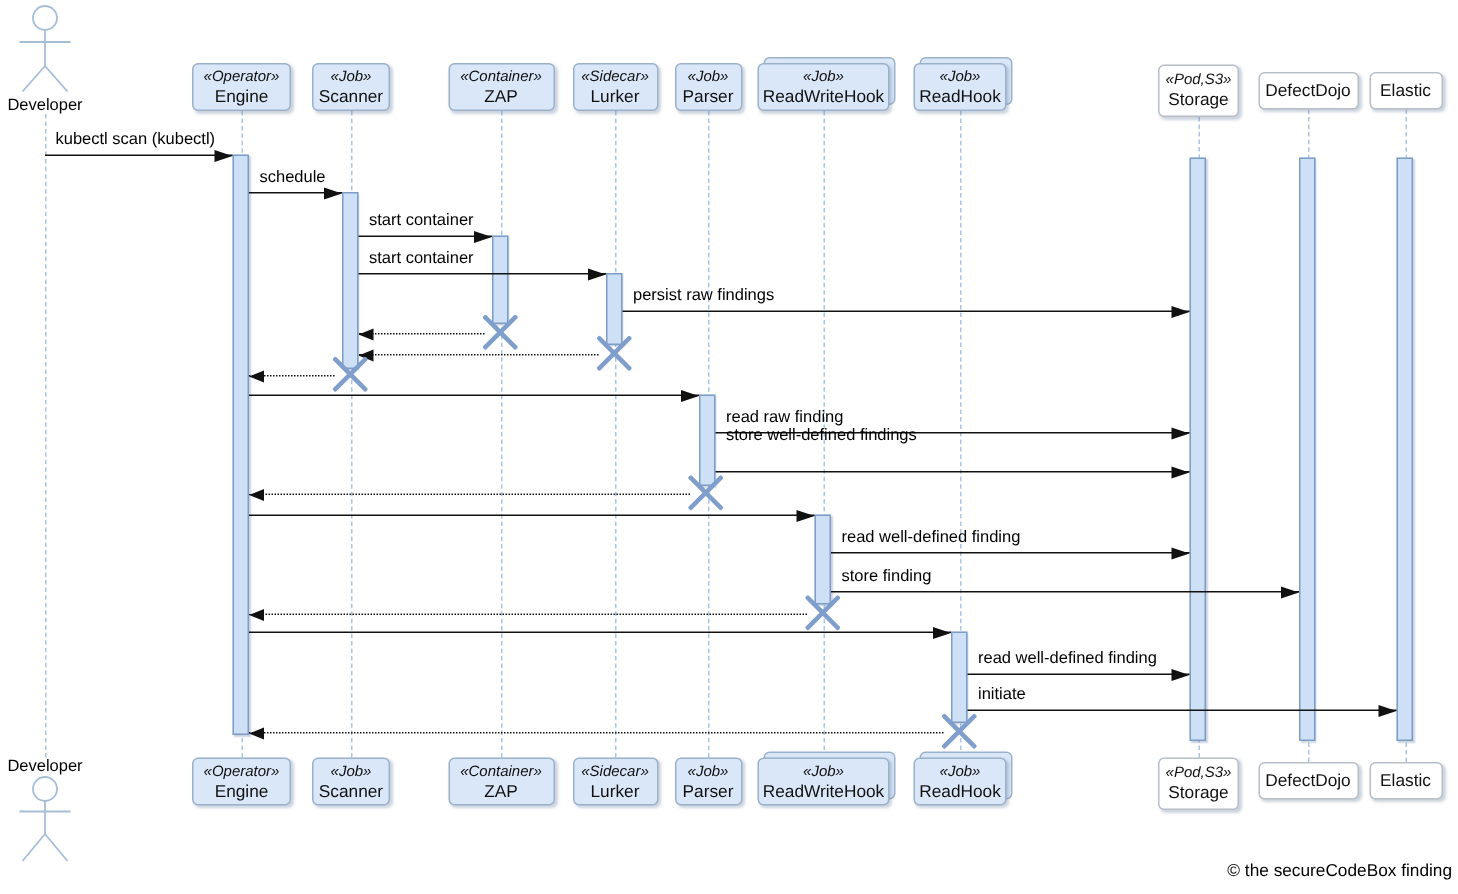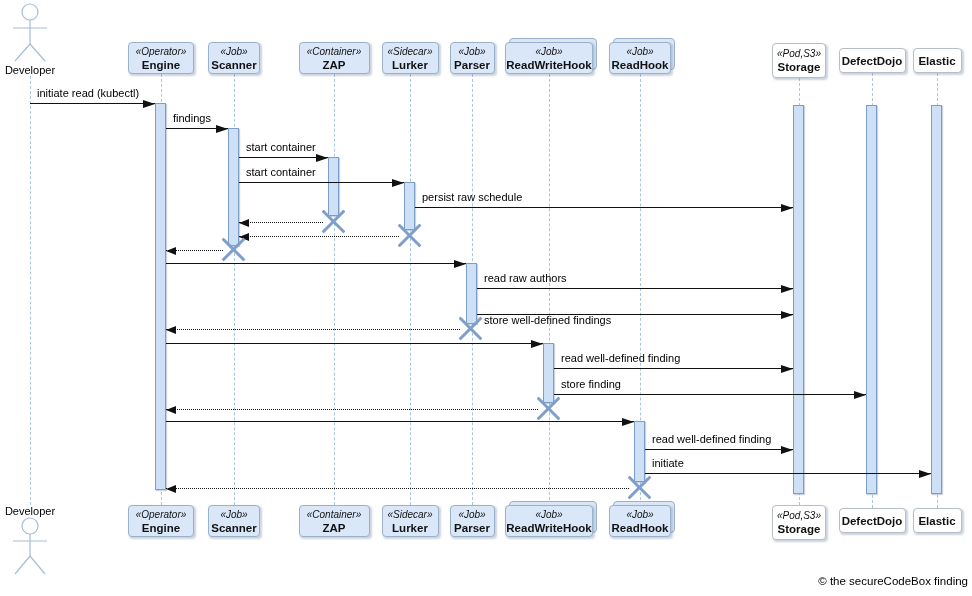--- a/index.html
+++ b/index.html
@@ -19,21 +19,21 @@
     box-shadow:1.5px 1.5px 2px rgba(110,130,160,.35);
     display:flex; flex-direction:column; align-items:center; justify-content:center;
     text-align:center; color:#111;
   }
   .pbox.plain { background:#ffffff; border-color:#b7bec6; }
   .backbox {
     position:absolute; box-sizing:border-box; z-index:3;
     background:#d9e7f8; border:1px solid #9bb1ca; border-radius:4px;
   }
   .stereo { font-style:italic; font-size:10px; line-height:13px; white-space:nowrap; }
-  .pname  { font-size:11.5px; line-height:14px; white-space:nowrap;font-weight:bold; }
+  .pname  { font-size:11.5px; line-height:14px; white-space:nowrap; }
   .msgline { position:absolute; height:0; border-top:1px solid #111; z-index:5; }
   .msgline.return { border-top:1px dotted #111; }
   .ah { position:absolute; width:0; height:0; z-index:5; }
   .ah.right { border-left:12px solid #111; border-top:4px solid transparent; border-bottom:4px solid transparent; }
   .ah.left  { border-right:10px solid #111; border-top:4px solid transparent; border-bottom:4px solid transparent; }
   .msglabel { position:absolute; font-size:11px; line-height:13px; color:#000; white-space:nowrap; z-index:6; }
   .destroy { position:absolute; width:23px; height:23px; z-index:7; }
   .destroy::before, .destroy::after {
     content:""; position:absolute; left:-4px; top:10px; width:31px; height:3px;
     background:#7f9ecb; border-radius:1px;
@@ -165,47 +165,47 @@
     <div class="bar" style="left: 328px; top: 157px; height: 59px;"></div>
     <div class="bar" style="left: 404px; top: 182px; height: 48px;"></div>
     <div class="bar" style="left: 466px; top: 263px; height: 61px;"></div>
     <div class="bar" style="left: 543px; top: 343px; height: 60px;"></div>
     <div class="bar" style="left: 634px; top: 421px; height: 61px;"></div>
     <div class="bar" style="left: 793px; top: 105px; height: 389px;"></div>
     <div class="bar" style="left: 866px; top: 105px; height: 389px;"></div>
     <div class="bar" style="left: 931px; top: 105px; height: 389px;"></div>
     <div class="msgline" style="left: 30px; top: 103px; width: 125px;"></div>
     <div class="ah right" style="left: 143px; top: 100px;"></div>
-    <div class="msglabel" style="left: 37px; top: 87px;">initiate read (kubectl)</div>
+    <div class="msglabel" style="left: 37px; top: 87px;">kubectl scan (kubectl)</div>
     <div class="msgline" style="left: 166px; top: 128px; width: 62px;"></div>
     <div class="ah right" style="left: 216px; top: 125px;"></div>
-    <div class="msglabel" style="left: 173px; top: 112px;">findings</div>
+    <div class="msglabel" style="left: 173px; top: 112px;">schedule</div>
     <div class="msgline" style="left: 239px; top: 157px; width: 89px;"></div>
     <div class="ah right" style="left: 316px; top: 154px;"></div>
     <div class="msglabel" style="left: 246px; top: 141px;">start container</div>
     <div class="msgline" style="left: 239px; top: 182px; width: 165px;"></div>
     <div class="ah right" style="left: 392px; top: 179px;"></div>
     <div class="msglabel" style="left: 246px; top: 166px;">start container</div>
     <div class="msgline" style="left: 415px; top: 207px; width: 378px;"></div>
     <div class="ah right" style="left: 781px; top: 204px;"></div>
-    <div class="msglabel" style="left: 422px; top: 191px;">persist raw schedule</div>
+    <div class="msglabel" style="left: 422px; top: 191px;">persist raw findings</div>
     <div class="msgline return" style="left: 239px; top: 222px; width: 84px;"></div>
     <div class="ah left" style="left: 239px; top: 219px;"></div>
     <div class="msgline return" style="left: 239px; top: 236px; width: 160px;"></div>
     <div class="ah left" style="left: 239px; top: 233px;"></div>
     <div class="msgline return" style="left: 166px; top: 250px; width: 57px;"></div>
     <div class="ah left" style="left: 166px; top: 247px;"></div>
     <div class="msgline" style="left: 166px; top: 263px; width: 300px;"></div>
     <div class="ah right" style="left: 454px; top: 260px;"></div>
     <div class="msgline" style="left: 477px; top: 288px; width: 316px;"></div>
     <div class="ah right" style="left: 781px; top: 285px;"></div>
-    <div class="msglabel" style="left: 484px; top: 272px;">read raw authors</div>
+    <div class="msglabel" style="left: 484px; top: 272px;">read raw finding</div>
     <div class="msgline" style="left: 477px; top: 314px; width: 316px;"></div>
     <div class="ah right" style="left: 781px; top: 311px;"></div>
-    <div class="msglabel" style="left: 484px; top: 314px; text-align: right;">store well-defined findings</div>
+    <div class="msglabel" style="left: 484px; top: 284px; text-align: right;">store well-defined findings</div>
     <div class="msgline return" style="left: 166px; top: 329px; width: 294px;"></div>
     <div class="ah left" style="left: 166px; top: 326px;"></div>
     <div class="msgline" style="left: 166px; top: 343px; width: 377px;"></div>
     <div class="ah right" style="left: 531px; top: 340px;"></div>
     <div class="msgline" style="left: 554px; top: 368px; width: 239px;"></div>
     <div class="ah right" style="left: 781px; top: 365px;"></div>
     <div class="msglabel" style="left: 561px; top: 352px;">read well-defined finding</div>
     <div class="msgline" style="left: 554px; top: 394px; width: 312px;"></div>
     <div class="ah right" style="left: 854px; top: 391px;"></div>
     <div class="msglabel" style="left: 561px; top: 378px;">store finding</div>

